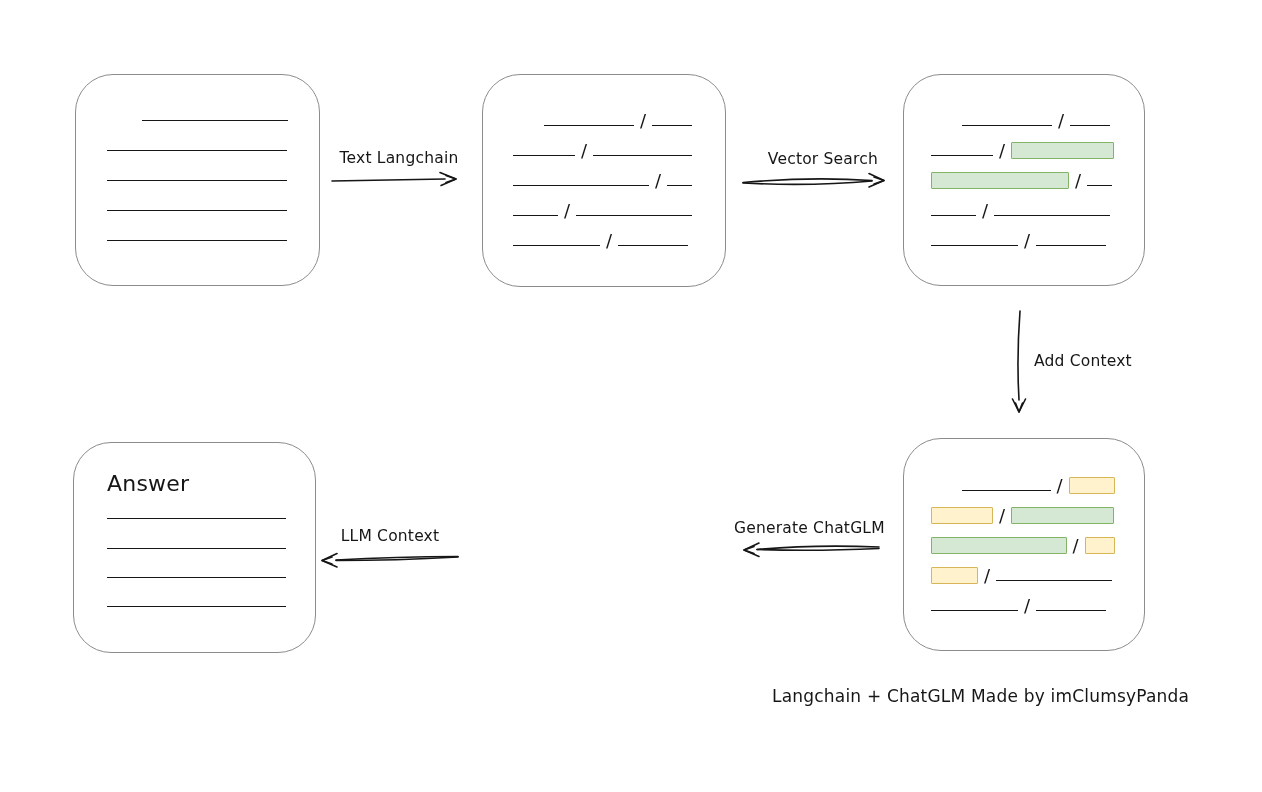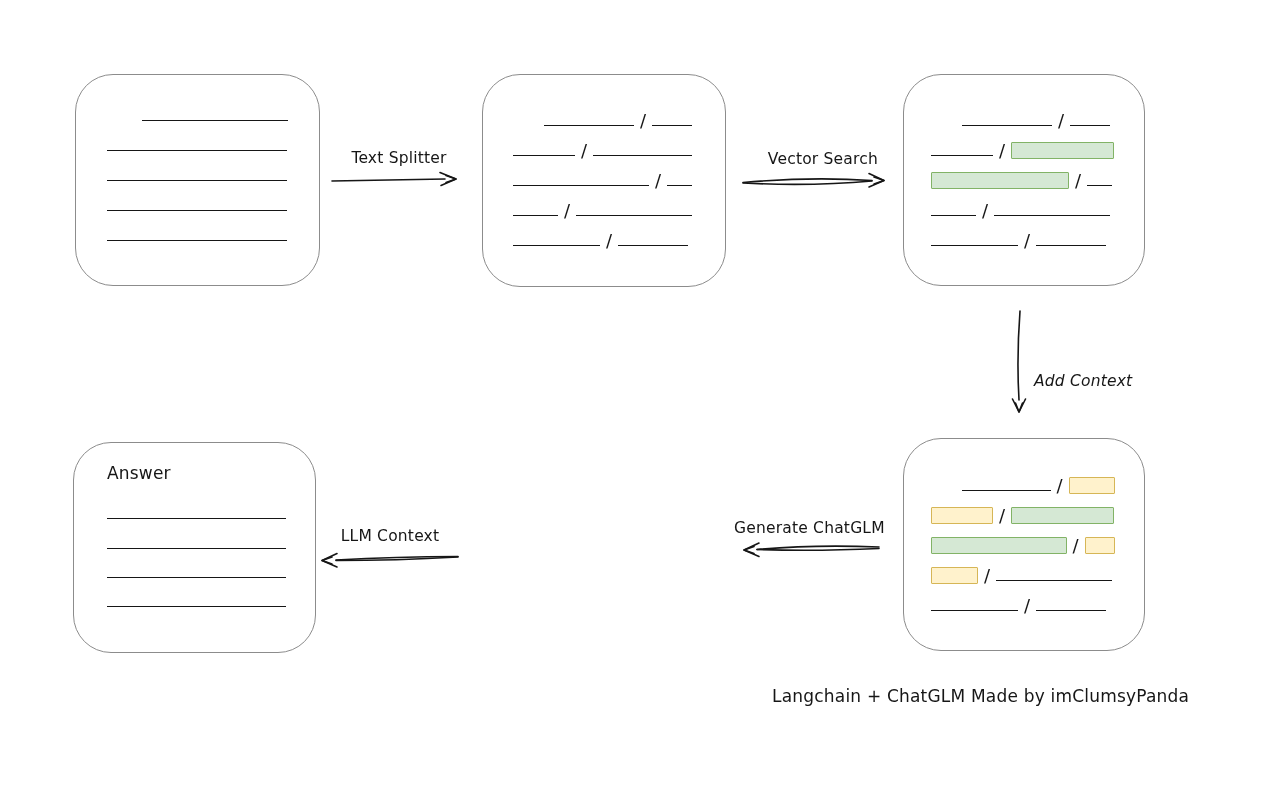--- a/index.html
+++ b/index.html
@@ -20,21 +20,21 @@
     font-weight:500;color:var(--ink,#161616);
   }
   .chunk{height:15px;margin-bottom:-3px;border:1.5px solid;border-radius:1px;}
   .chunk.green{background:var(--green-fill,#d5e8d4);border-color:var(--green-border,#82b366);}
   .chunk.yellow{background:var(--yellow-fill,#fff2cc);border-color:var(--yellow-border,#d6b656);}
   .bar{width:184px;height:15px;border:1.5px solid;border-radius:1px;}
   .bar.yellow{background:var(--yellow-fill,#fff2cc);border-color:var(--yellow-border,#d6b656);}
   .bar.green{background:var(--green-fill,#d5e8d4);border-color:var(--green-border,#82b366);}
   .bar.red{background:var(--red-fill,#f8cecc);border-color:var(--red-border,#b85450);}
   .barcol{position:absolute;display:flex;flex-direction:column;gap:14px;}
-  .node-label{position:absolute;font-size:17px;font-weight:500;letter-spacing:.2px;}
+  .node-label{position:absolute;font-size:22px;font-weight:500;letter-spacing:.2px;margin-top:8px;}
   .arrow-label{
     position:absolute;font-size:15.5px;font-weight:500;letter-spacing:.2px;
     text-align:center;white-space:nowrap;
   }
   .overlay{position:absolute;left:0;top:0;pointer-events:none;}
   .overlay path{stroke:var(--ink,#161616);stroke-width:1.6;fill:none;
     stroke-linecap:round;stroke-linejoin:round;}
   .footer{
     position:absolute;left:772px;top:686px;width:412px;text-align:center;
     font-size:17px;font-weight:500;letter-spacing:.2px;white-space:nowrap;
@@ -171,23 +171,23 @@
         </div>
         <div class="row">
           <span class="seg-line" style="width: 179px;"></span>
         </div>
         <div class="row">
           <span class="seg-line" style="width: 179px;"></span>
         </div>
       </div>
   </div>
 
-  <div class="arrow-label" style="left:332px;top:149px;width:134px;">Text Splitter</div>
+  <div class="arrow-label" style="left:332px;top:149px;width:134px;">Text Langchain</div>
   <div class="arrow-label" style="left:742px;top:150px;width:136px;text-align:right;">Vector Search</div>
-  <div class="arrow-label" style="left:1034px;top:372px;text-align:right;font-style:italic;">Add Context</div>
+  <div class="arrow-label" style="left:1034px;top:352px;text-align:right;">Add Context</div>
   <div class="arrow-label" style="left:734px;top:519px;width:150px;">Generate ChatGLM</div>
   <div class="arrow-label" style="left:325px;top:527px;width:130px;">LLM Context</div>
 
   <svg class="overlay" width="1262" height="792" viewBox="0 0 1262 792">
     <g>
       <path d="M332 181 L445 179"></path>
       <path d="M440 172.5 L456 179 L441 185.5"></path>
       <path d="M446 175.5 L456 179 L446 182.5"></path>
     </g>
     <g>

